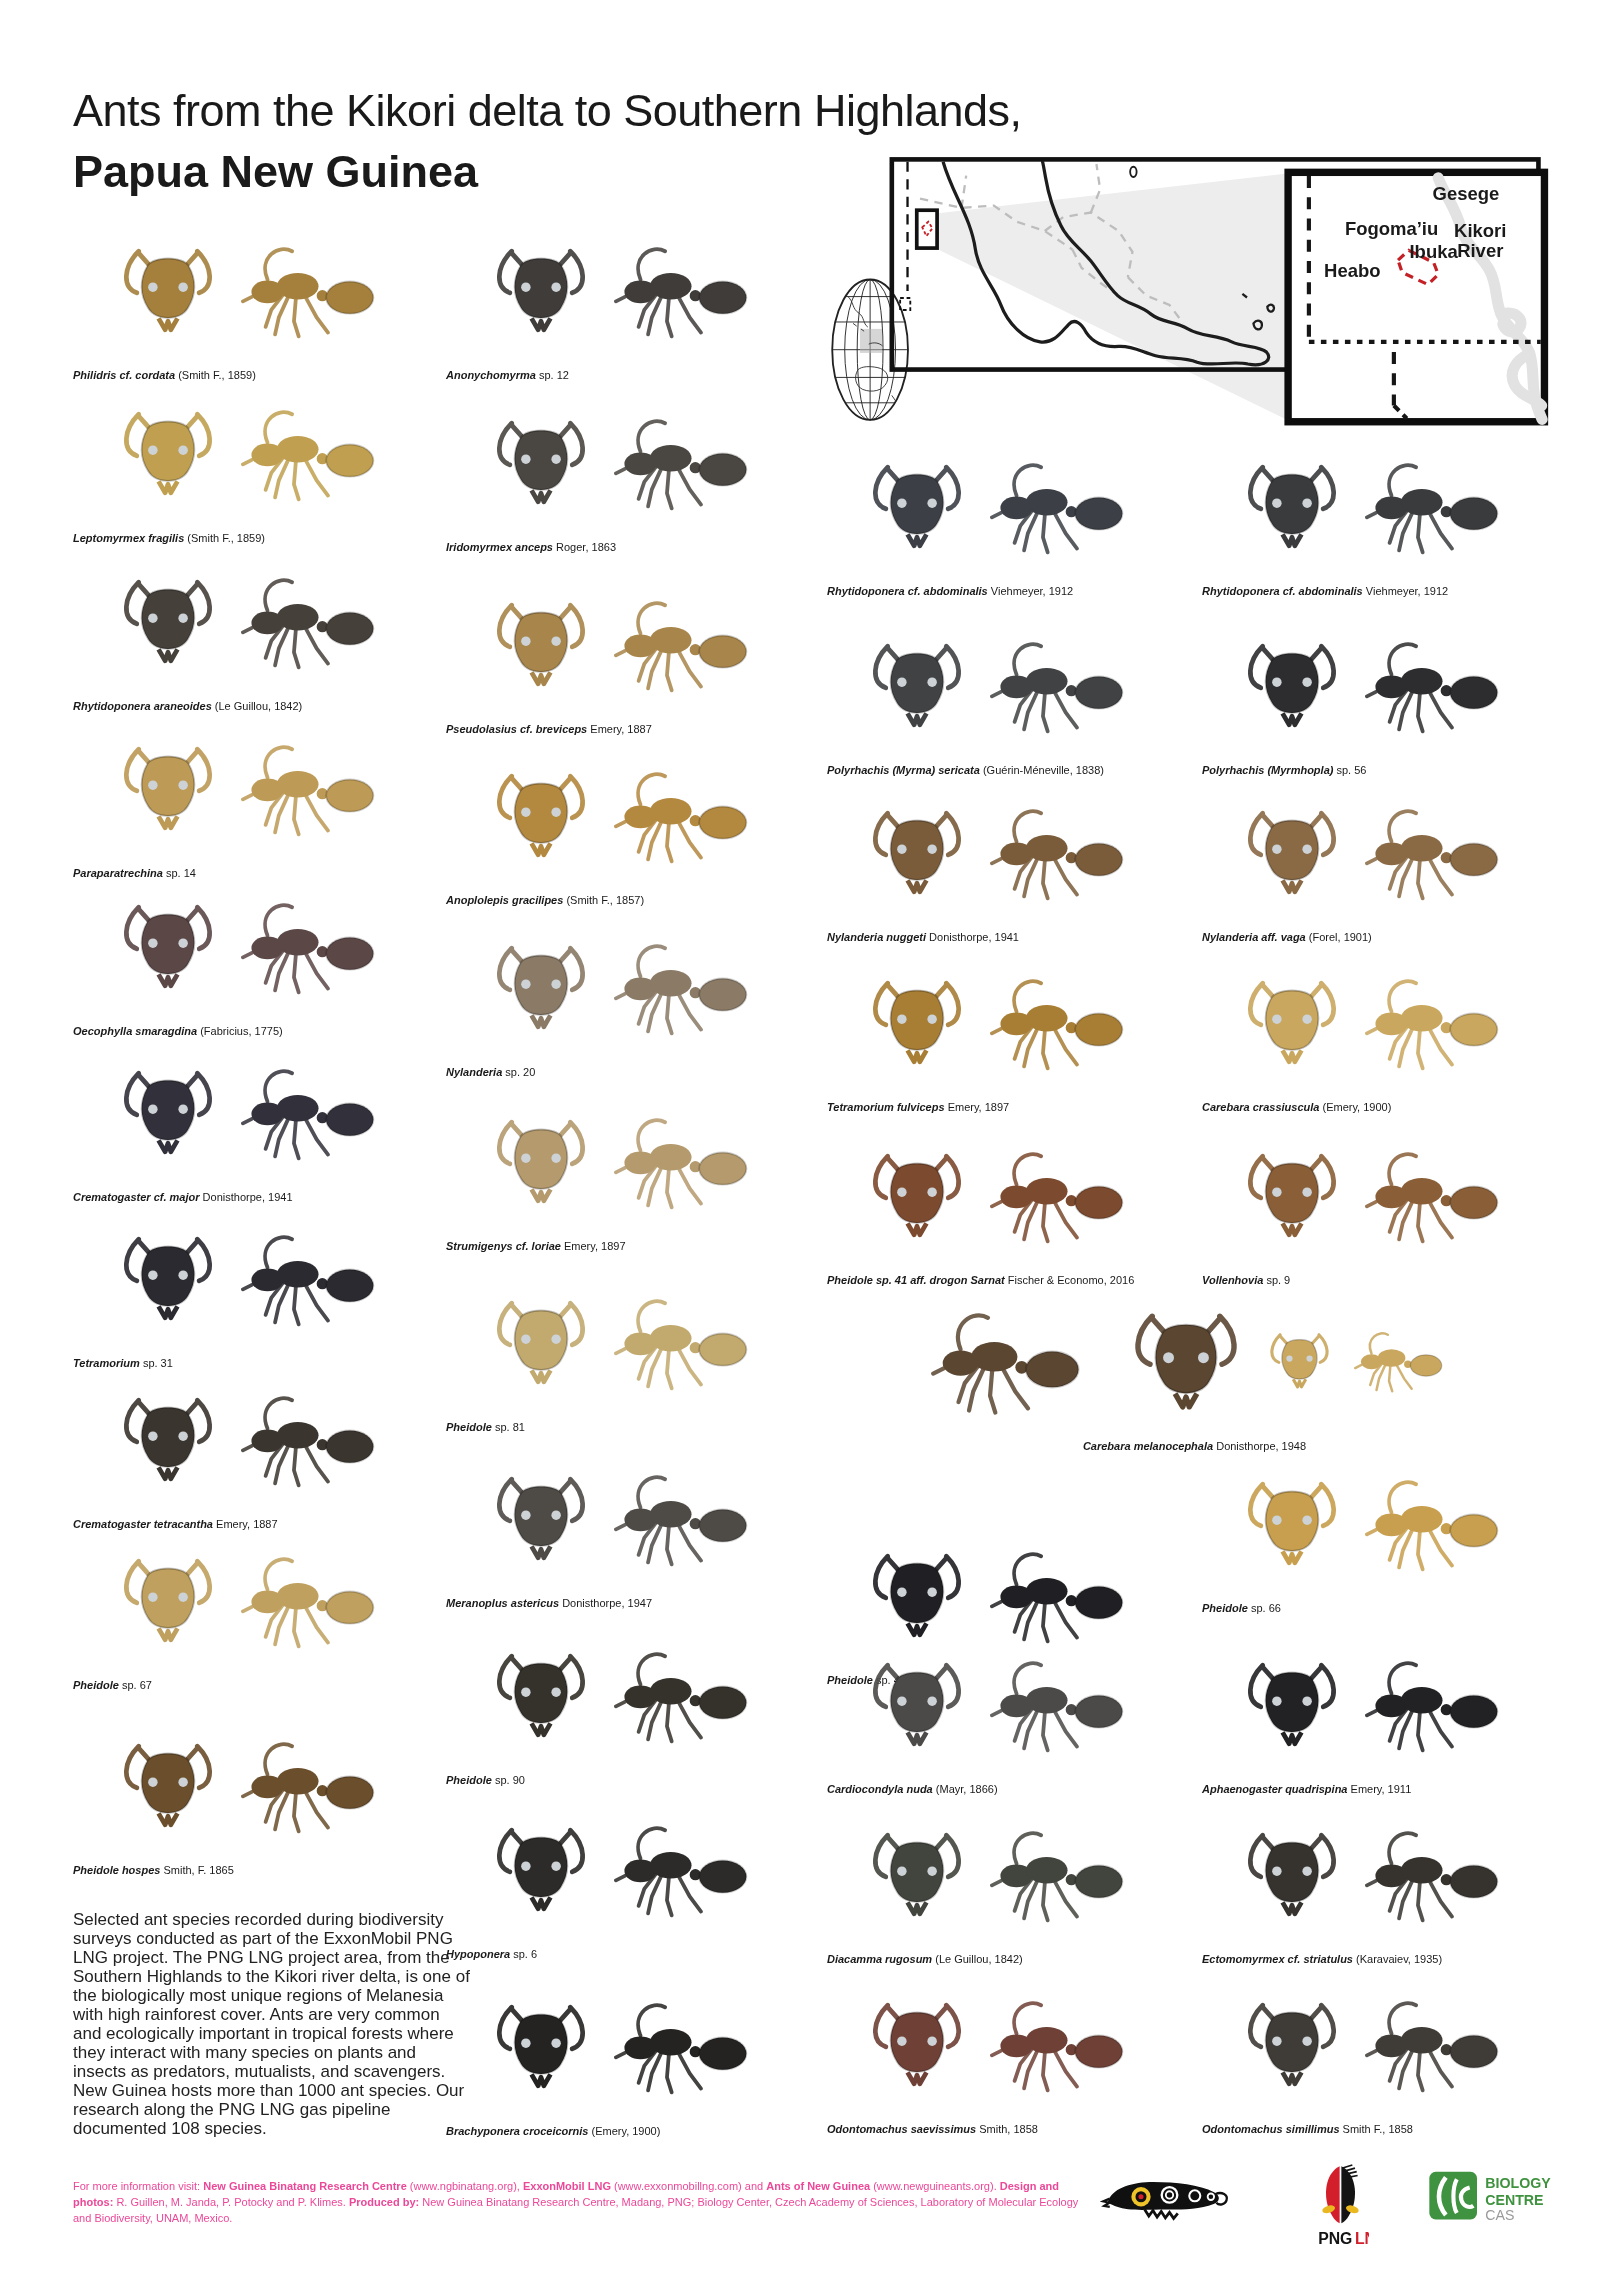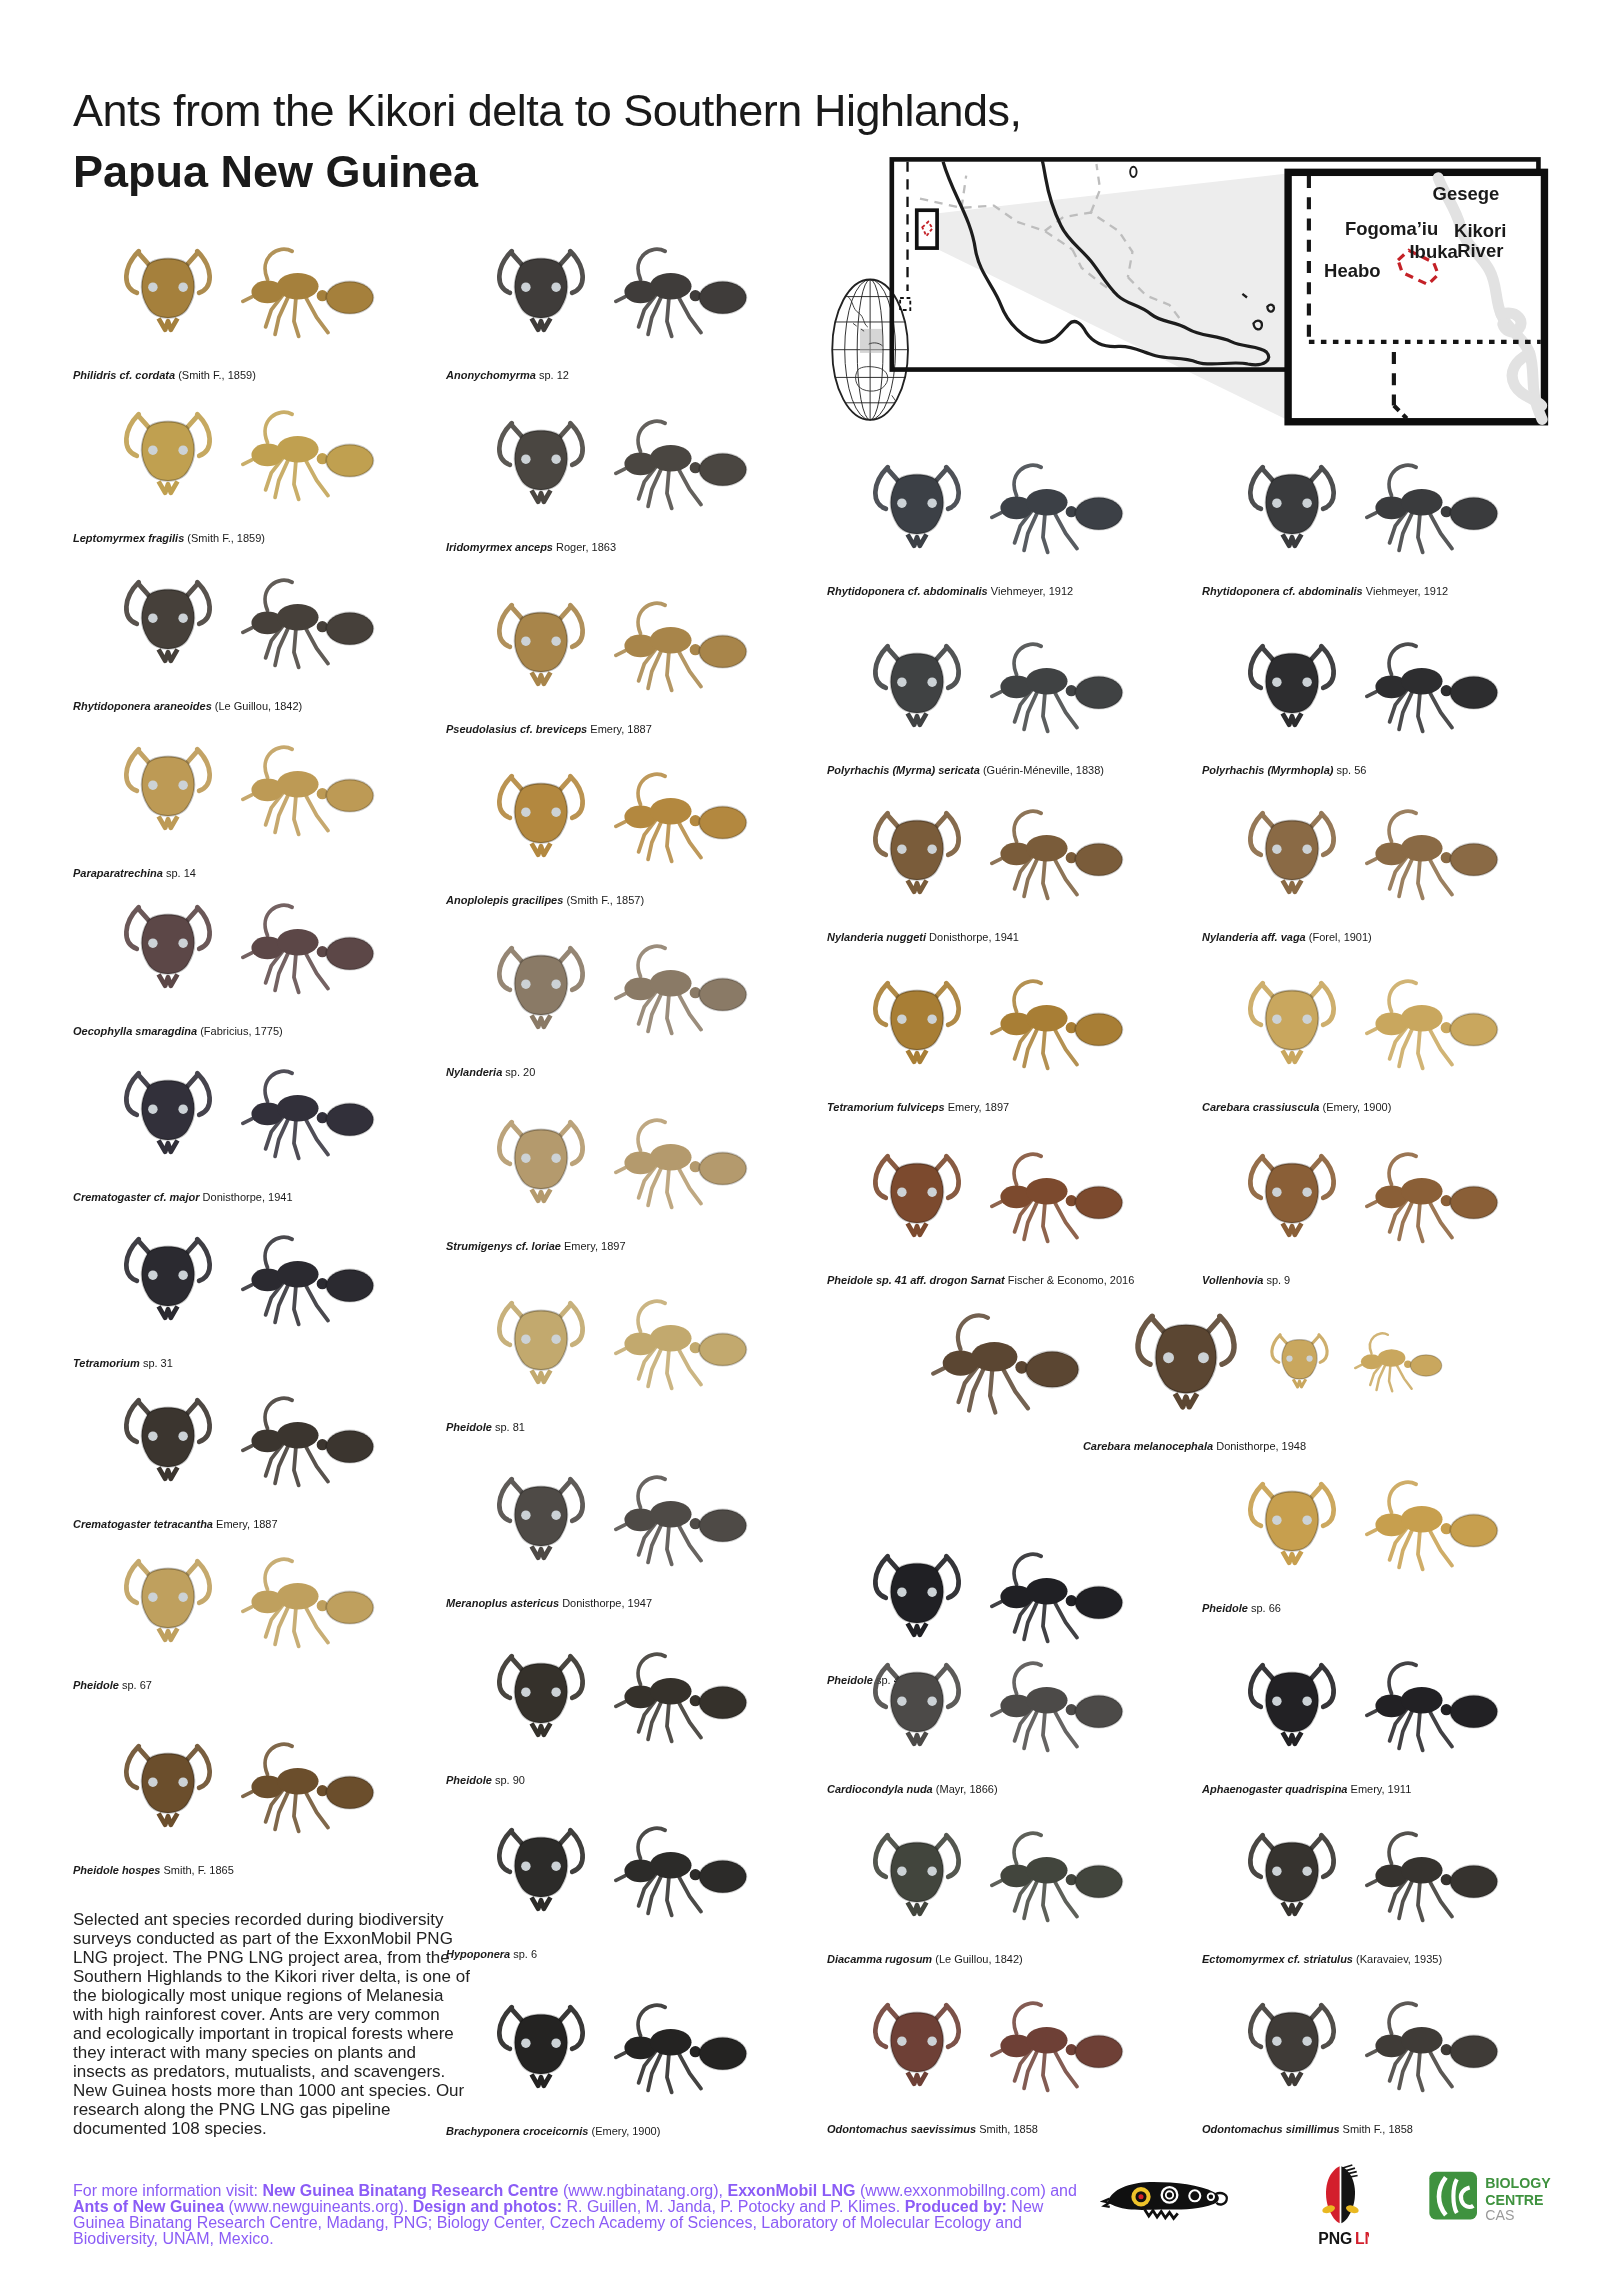--- a/index.html
+++ b/index.html
@@ -7,21 +7,21 @@
        font-family:"Liberation Sans",sans-serif;color:#1a1a1a;overflow:hidden}
   .title1{position:absolute;left:73px;top:55px;font-size:45px;font-weight:400;letter-spacing:-0.5px;white-space:nowrap}
   .title2{position:absolute;left:73px;top:116px;font-size:45px;font-weight:700;white-space:nowrap}
   .species{position:absolute;margin:0}
   .species .imgs{position:absolute;top:0;left:0;right:0;bottom:30px;
                  display:flex;align-items:center;justify-content:center;gap:18.5px}
   .species figcaption{position:absolute;left:0;bottom:0;font-size:11px;white-space:nowrap}
   .species figcaption i{font-weight:700;font-style:italic}
   .species.wide figcaption{left:0;right:0;text-align:center}
   .para{position:absolute;left:73px;top:1893px;width:397px;font-size:17px;line-height:19px;color:#222}
-  .footer{position:absolute;left:73px;top:2167px;width:1007px;font-size:16px;line-height:16px;color:#8b5cf6}
+  .footer{position:absolute;left:73px;top:2167px;width:1007px;font-size:11px;line-height:16px;color:#ec4899}
   .footer b{font-weight:700}
   .mlabel{font-weight:700;font-size:40px;fill:#1a1a1a;font-family:"Liberation Sans",sans-serif}
   .logo{position:absolute}
   svg{display:block}
   .ant{flex:0 0 auto}
 </style>
 </head>
 <body>
 
 <h1 class="title1">Ants from the Kikori delta to Southern Highlands,</h1>

